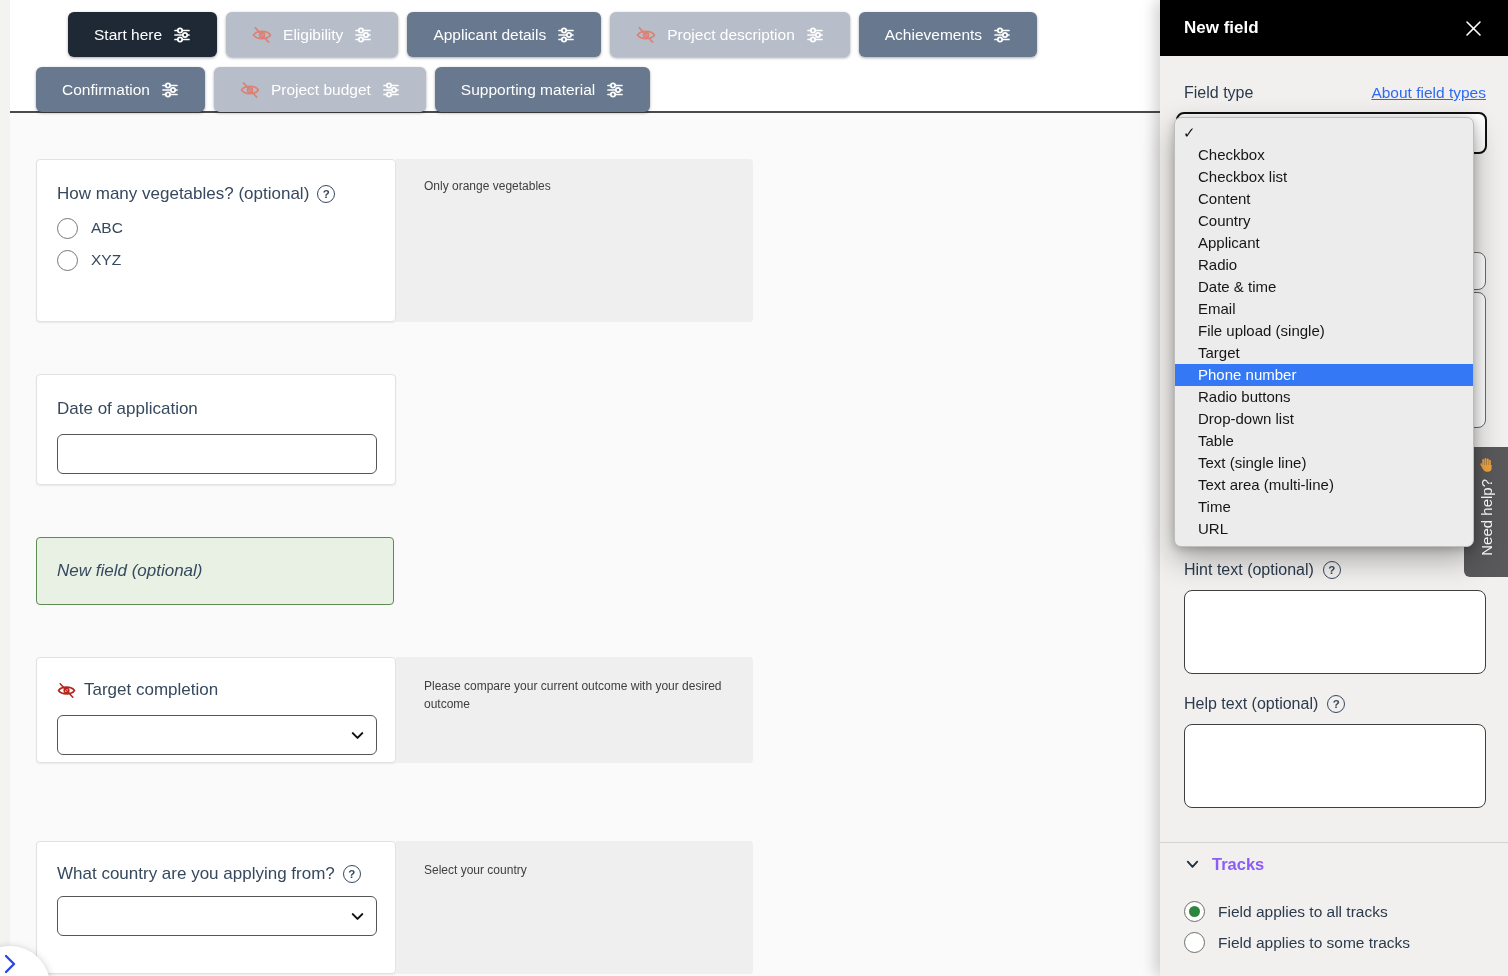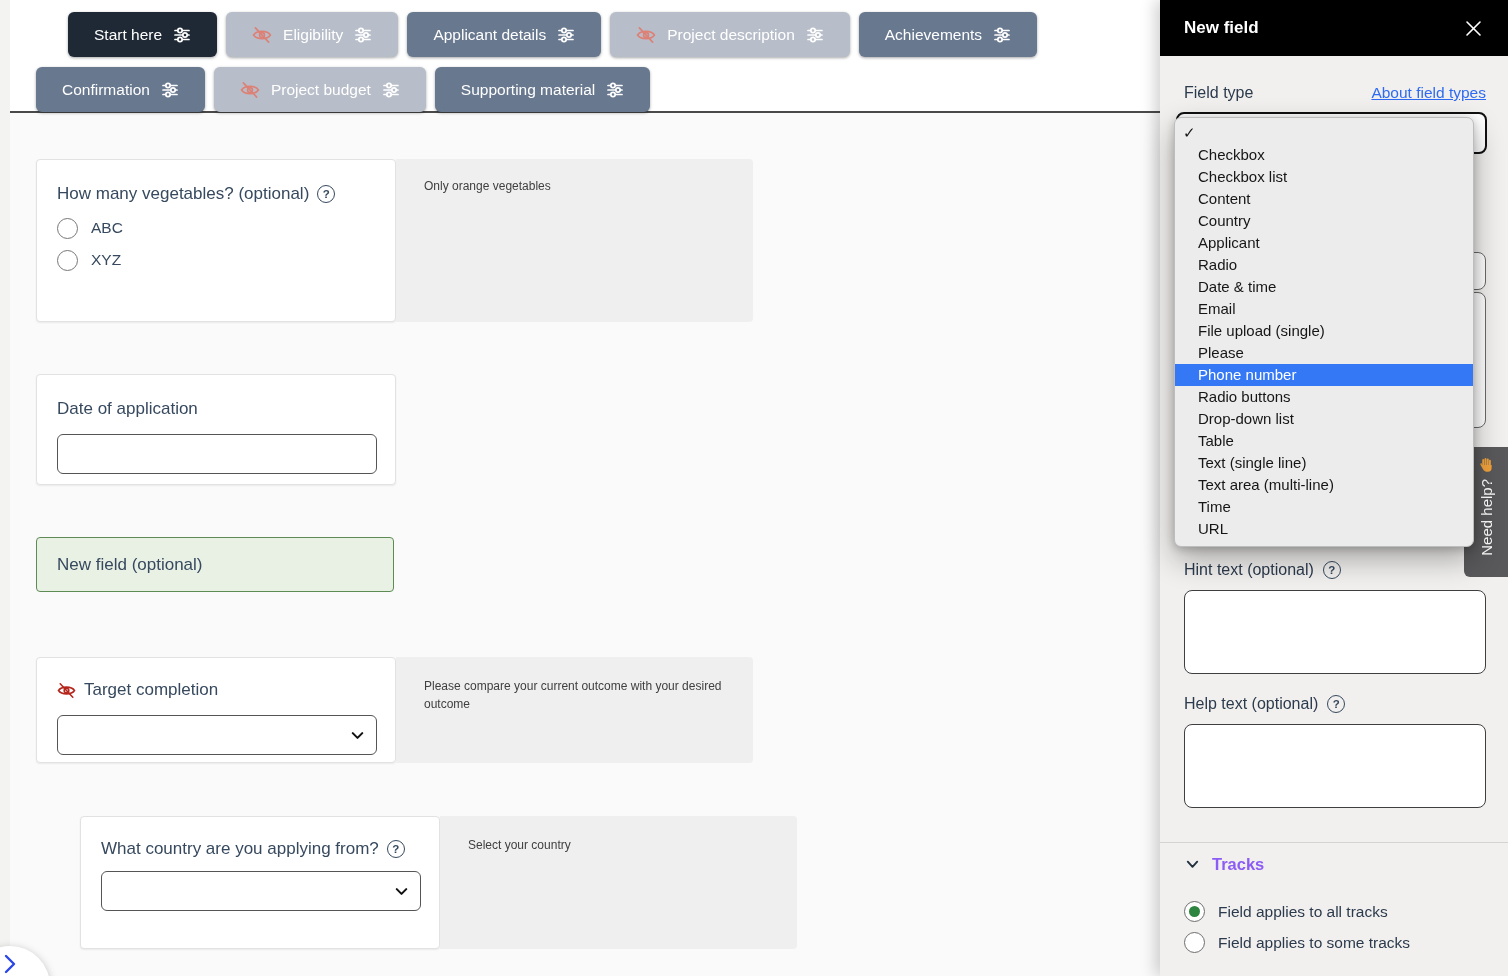--- a/index.html
+++ b/index.html
@@ -286,21 +286,21 @@
 <div class="frow" style="top:374px;">
   <div class="card" style="height:111px;">
     <div class="flabel">
       <span>Date of application</span>
     </div>
     <input class="tinput" type="text" value="" style="">
   </div>
 </div>
 
 <div class="frow" style="top:537px;">
-  <div class="greencard" style="height:55px;">
+  <div class="greencard" style="height:68px;font-style:italic;">
     <span>New field (optional)</span>
   </div>
 </div>
 
 <div class="frow" style="top:657px;">
   <div class="card" style="height:106px; padding-top:20px;">
     <div class="flabel">
       <svg width="19" height="19" viewBox="0 0 19 19" fill="none" stroke="#b5271d" stroke-width="1.6" stroke-linecap="round">
           <path d="M1.5 9.5 C4.5 5 14.5 5 17.5 9.5 C14.5 14 4.5 14 1.5 9.5 Z"></path>
           <circle cx="9.5" cy="9.5" r="2.3"></circle>
@@ -312,21 +312,21 @@
       <svg width="19" height="19" viewBox="0 0 20 20" fill="none" stroke="#111" stroke-width="2.2" stroke-linecap="round" stroke-linejoin="round">
           <polyline points="5,7.5 10,12.5 15,7.5"></polyline>
         </svg>
     </div>
   </div>
   <div class="desc" style="height:106px; padding-top:20px;">
     <span>Please compare your current outcome with your desired outcome</span>
   </div>
 </div>
 
-<div class="frow" style="top:816px;margin-left:44px;">
+<div class="frow" style="top:841px;">
   <div class="card" style="height:133px; padding-top:20px;">
     <div class="flabel" style="max-width:322px;">
       <span>What country are you applying from?</span>
       <span class="qicon">?</span>
     </div>
     <div class="selbox" style="margin-top:9px;">
       <svg width="19" height="19" viewBox="0 0 20 20" fill="none" stroke="#111" stroke-width="2.2" stroke-linecap="round" stroke-linejoin="round">
           <polyline points="5,7.5 10,12.5 15,7.5"></polyline>
         </svg>
     </div>
@@ -415,21 +415,21 @@
   <li class="row checkrow">✓</li>
   <li class="row">Checkbox</li>
   <li class="row">Checkbox list</li>
   <li class="row">Content</li>
   <li class="row">Country</li>
   <li class="row">Applicant</li>
   <li class="row">Radio</li>
   <li class="row">Date &amp; time</li>
   <li class="row">Email</li>
   <li class="row">File upload (single)</li>
-  <li class="row">Please</li>
+  <li class="row">Target</li>
   <li class="row hl">Phone number</li>
   <li class="row">Radio buttons</li>
   <li class="row">Drop-down list</li>
   <li class="row">Table</li>
   <li class="row">Text (single line)</li>
   <li class="row">Text area (multi-line)</li>
   <li class="row">Time</li>
   <li class="row">URL</li>
 </ul>
 

